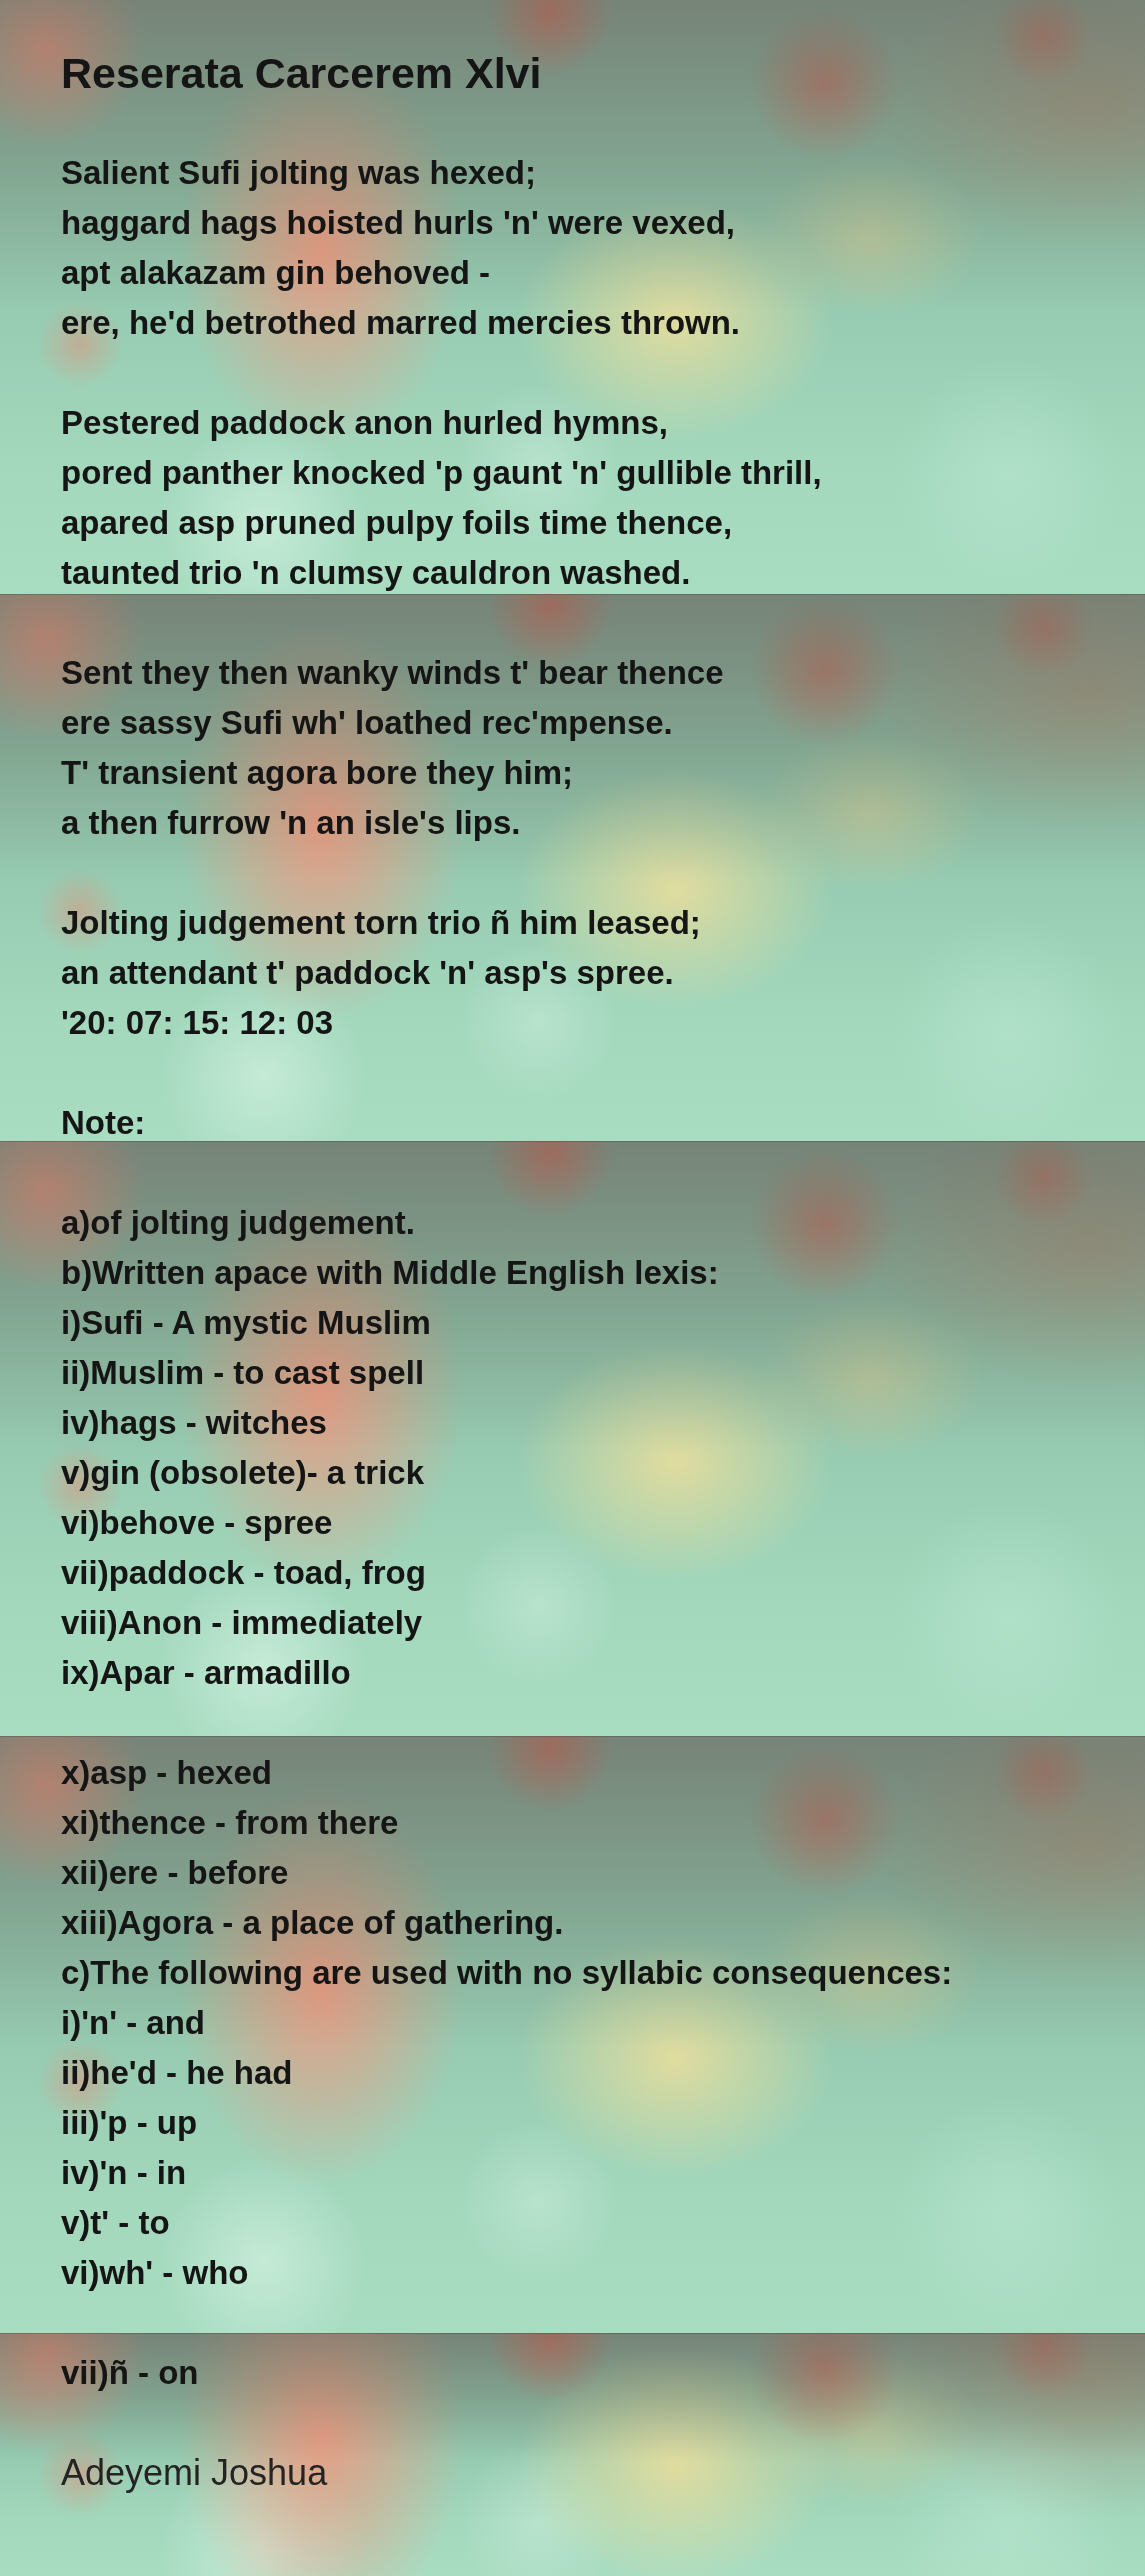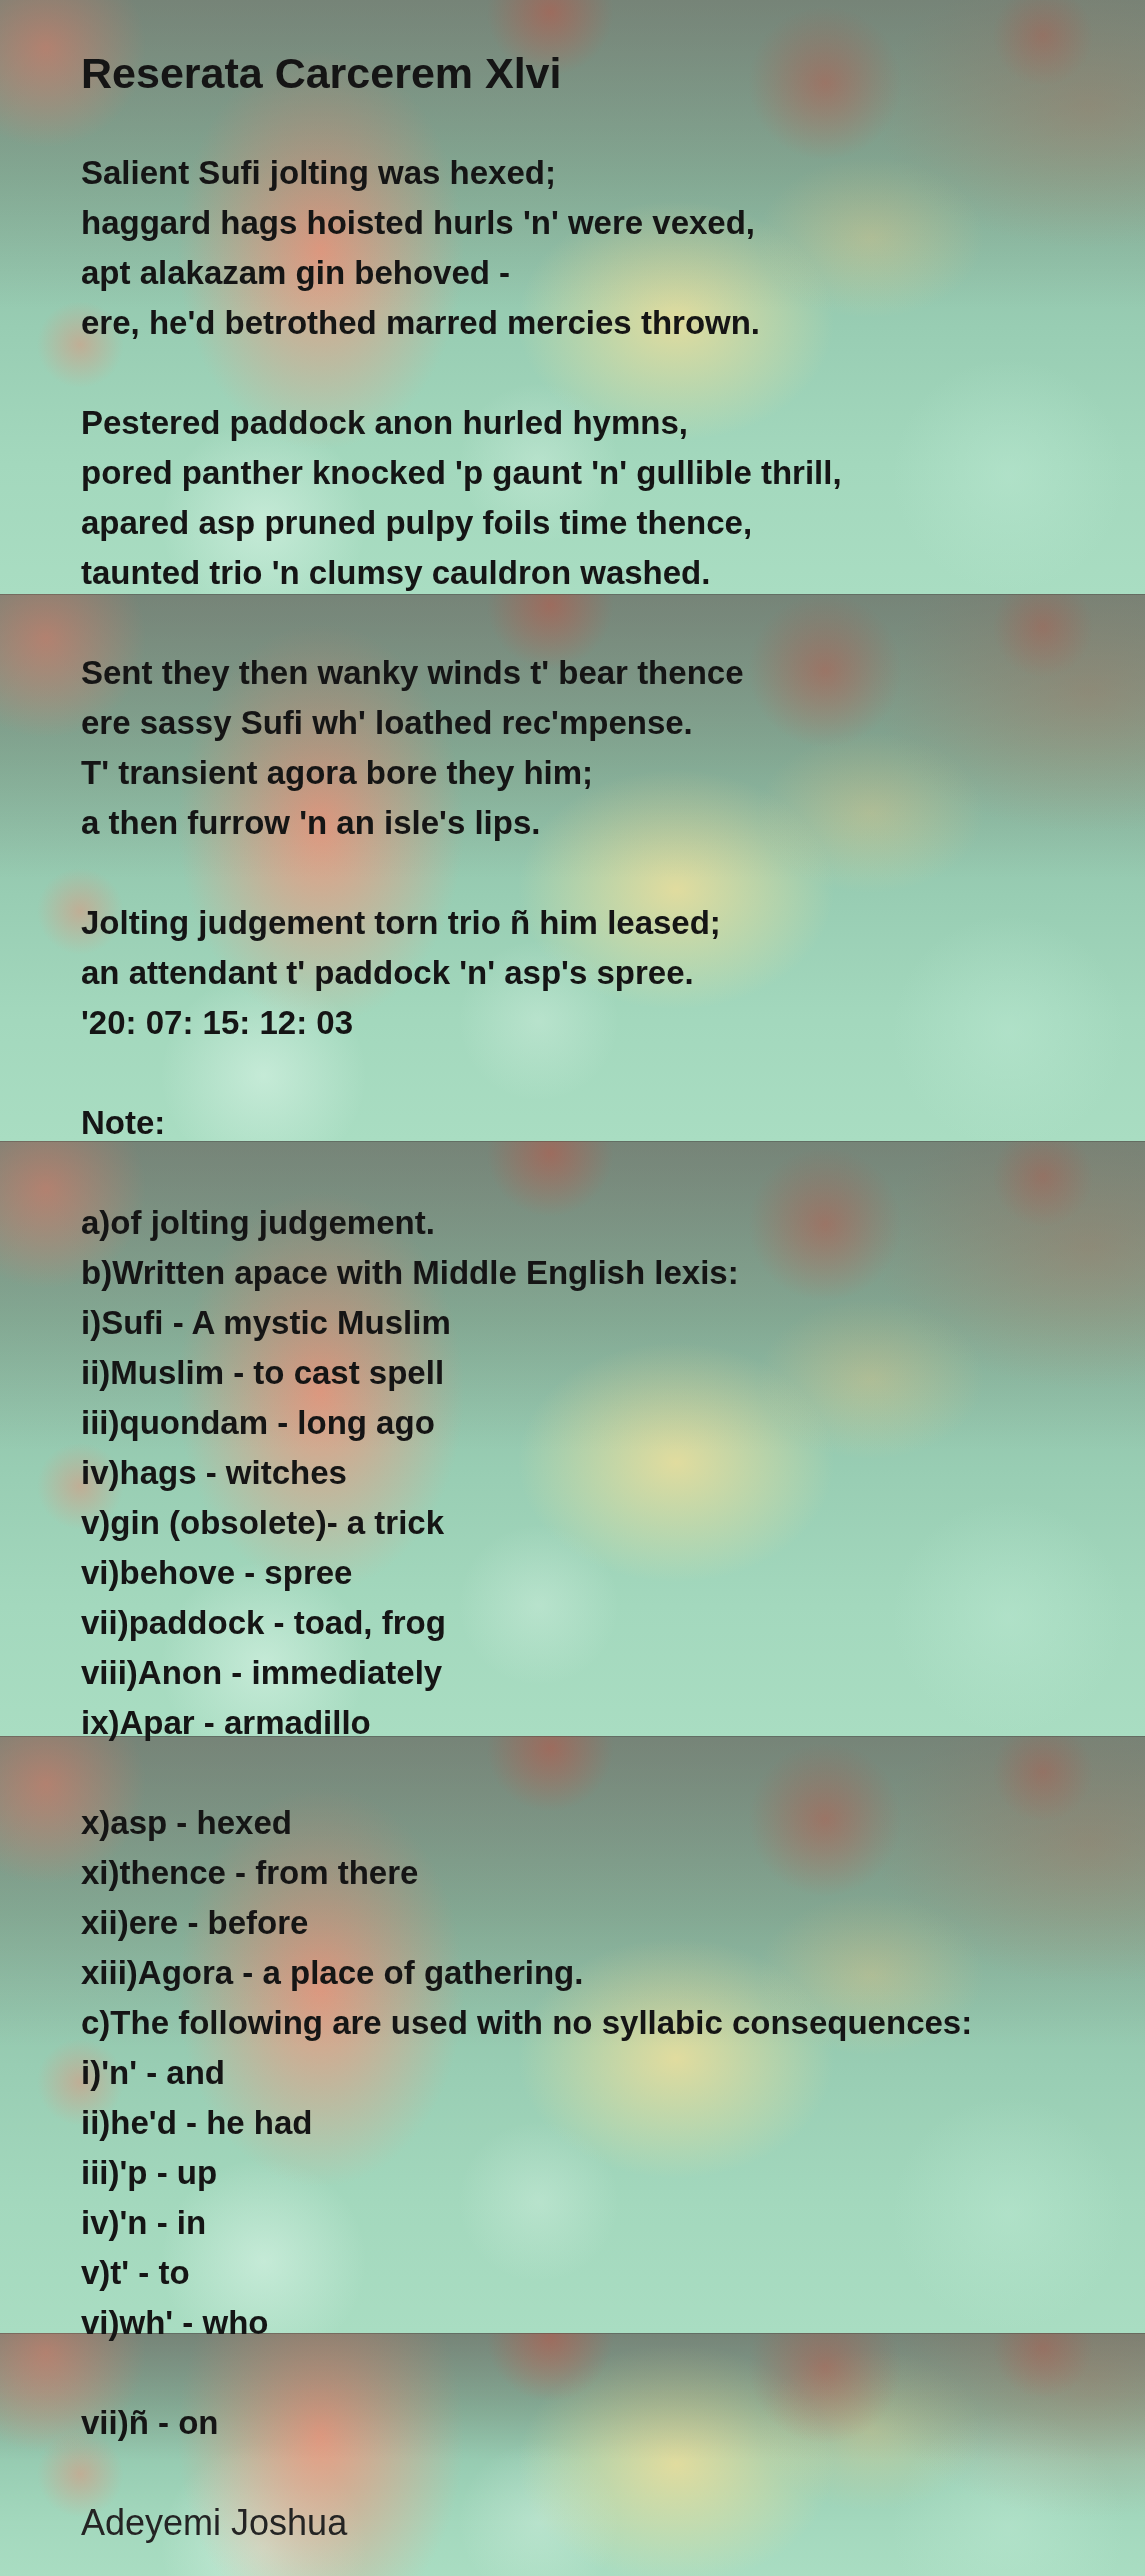--- a/index.html
+++ b/index.html
@@ -38,21 +38,21 @@
   .tile + .tile { box-shadow: inset 0 1px 0 rgba(40,45,40,0.25); }
   .t1 { height: 594px; }
   .t2 { height: 547px; }
   .t3 { height: 595px; }
   .t4 { height: 597px; }
   .t5 { height: 243px; }
 
   
   .content {
     position: absolute; inset: 0;
-    padding: 48px 29px 0 81px;
+    padding: 48px 29px 0 61px;
     color: #151515;
   }
   .title {
     font-size: 43px; font-weight: 700;
     height: 50px; line-height: 50px;
     margin-bottom: 50px;
     white-space: nowrap;
     letter-spacing: 0px;
   }
   .stanza { margin-bottom: 50px; }
@@ -108,21 +108,20 @@
           <div class="line">'20: 07: 15: 12: 03</div>
         </div>
         <div class="stanza">
           <div class="line">Note:</div>
         </div>
         <div class="stanza">
           <div class="line">a)of jolting judgement.</div>
           <div class="line">b)Written apace with Middle English lexis:</div>
           <div class="line">i)Sufi - A mystic Muslim</div>
           <div class="line">ii)Muslim - to cast spell</div>
-          <div class="line">iii)quondam - long ago</div>
           <div class="line">iv)hags - witches</div>
           <div class="line">v)gin (obsolete)- a trick</div>
           <div class="line">vi)behove - spree</div>
           <div class="line">vii)paddock - toad, frog</div>
           <div class="line">viii)Anon - immediately</div>
           <div class="line">ix)Apar - armadillo</div>
         </div>
         <div class="stanza">
           <div class="line">x)asp - hexed</div>
           <div class="line">xi)thence - from there</div>

